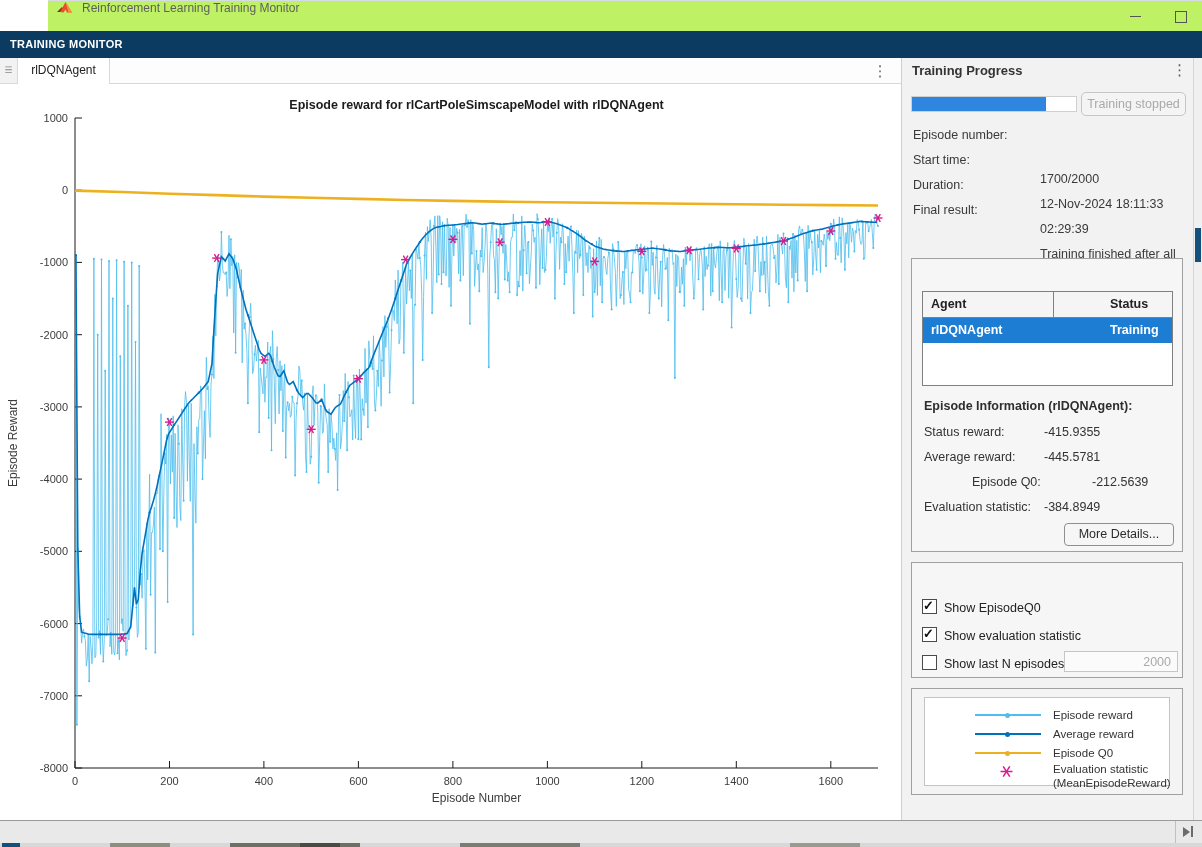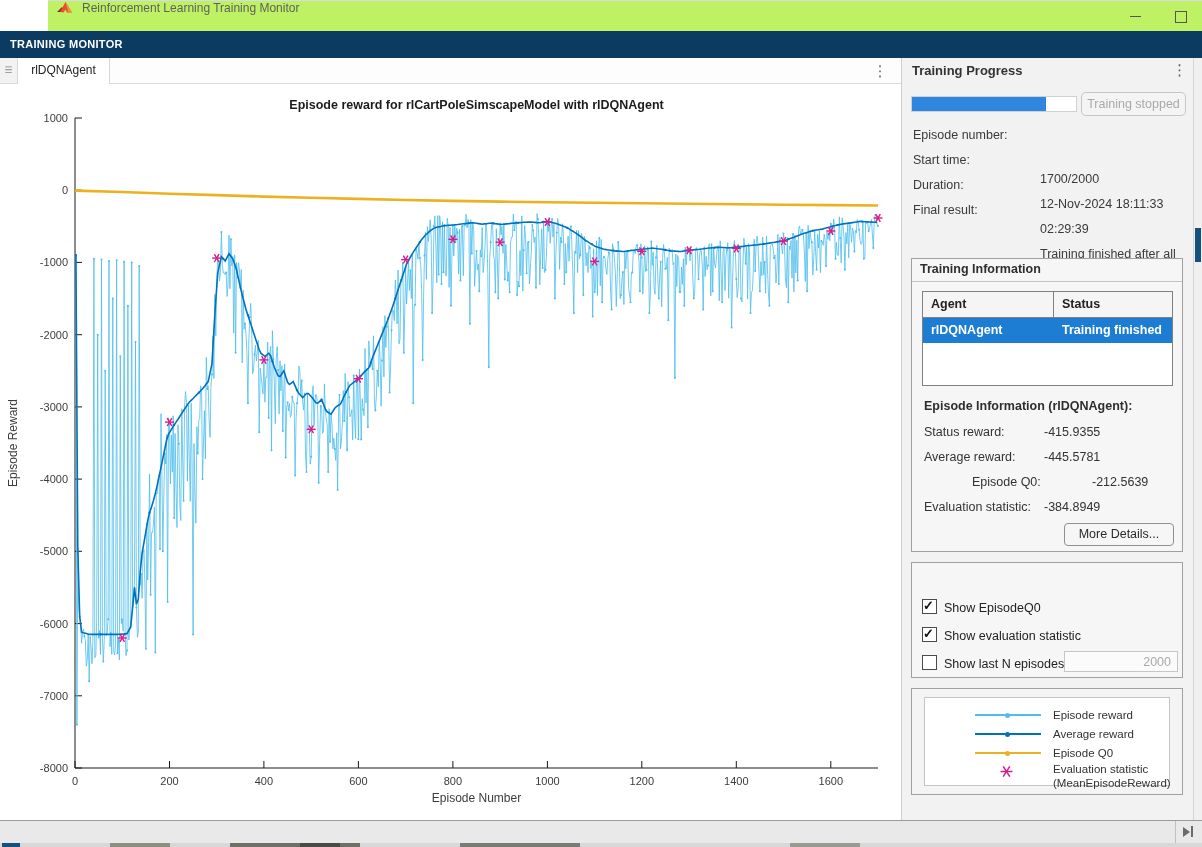--- a/index.html
+++ b/index.html
@@ -52,21 +52,21 @@
   .kv-row{position:absolute;left:11px;width:272px;}
   .kv-label{display:inline-block;color:#3a3a3a;}
   .kv-value{position:absolute;left:127px;top:0;width:150px;color:#3a3a3a;line-height:15px;margin-top:44px;}
 
   .boxed{position:absolute;left:9px;width:272px;border:1px solid #a0a0a0;background:#f6f6f6;box-sizing:border-box;}
   .box-head{height:22px;border-bottom:1px solid #c2c2c2;font-weight:bold;font-size:12.5px;
           color:#2e2e2e;line-height:21px;padding-left:8px;}
 
   .agent-table{position:absolute;left:10px;top:32px;width:251px;height:95px;background:#fff;
           border:1px solid #808080;box-sizing:border-box;font-size:12.5px;}
-  .at-row{display:flex;height:25px;line-height:24px;}
+  .at-row{display:flex;height:25px;line-height:24px;gap:48px;}
   .at-head{background:#f5f5f5;border-bottom:1px solid #808080;font-weight:bold;color:#222;}
   .at-cell{padding-left:8px;box-sizing:border-box;}
   .at-c1{width:131px;border-right:1px solid #808080;}
   .at-c2{flex:1;}
   .at-selected{background:#1d7dd2;color:#fff;font-weight:bold;}
   .at-selected .at-c1{border-right:1px solid #1d7dd2;}
 
   .ep-info-title{position:absolute;left:12px;top:140px;font-weight:bold;color:#2e2e2e;}
   .ti-kv{position:absolute;left:12px;width:250px;}
   .ti-kv .v{position:absolute;left:120px;top:0;}
@@ -558,21 +558,20 @@
   <div class="kv-row" style="top:120px;">
     <span class="kv-label">Duration:</span>
     <span class="kv-value">02:29:39</span>
   </div>
   <div class="kv-row" style="top:145px;">
     <span class="kv-label">Final result:</span>
     <span class="kv-value">Training finished after all agents reached stop training criteria.</span>
   </div>
 
   <div class="boxed" style="top:200px;height:294px;">
-    <div class="box-head">Training Information</div>
     <div class="agent-table">
       <div class="at-row at-head">
         <div class="at-cell at-c1">Agent</div>
         <div class="at-cell at-c2">Status</div>
       </div>
       <div class="at-row at-selected">
         <div class="at-cell at-c1">rlDQNAgent</div>
         <div class="at-cell at-c2">Training finished</div>
       </div>
     </div>

